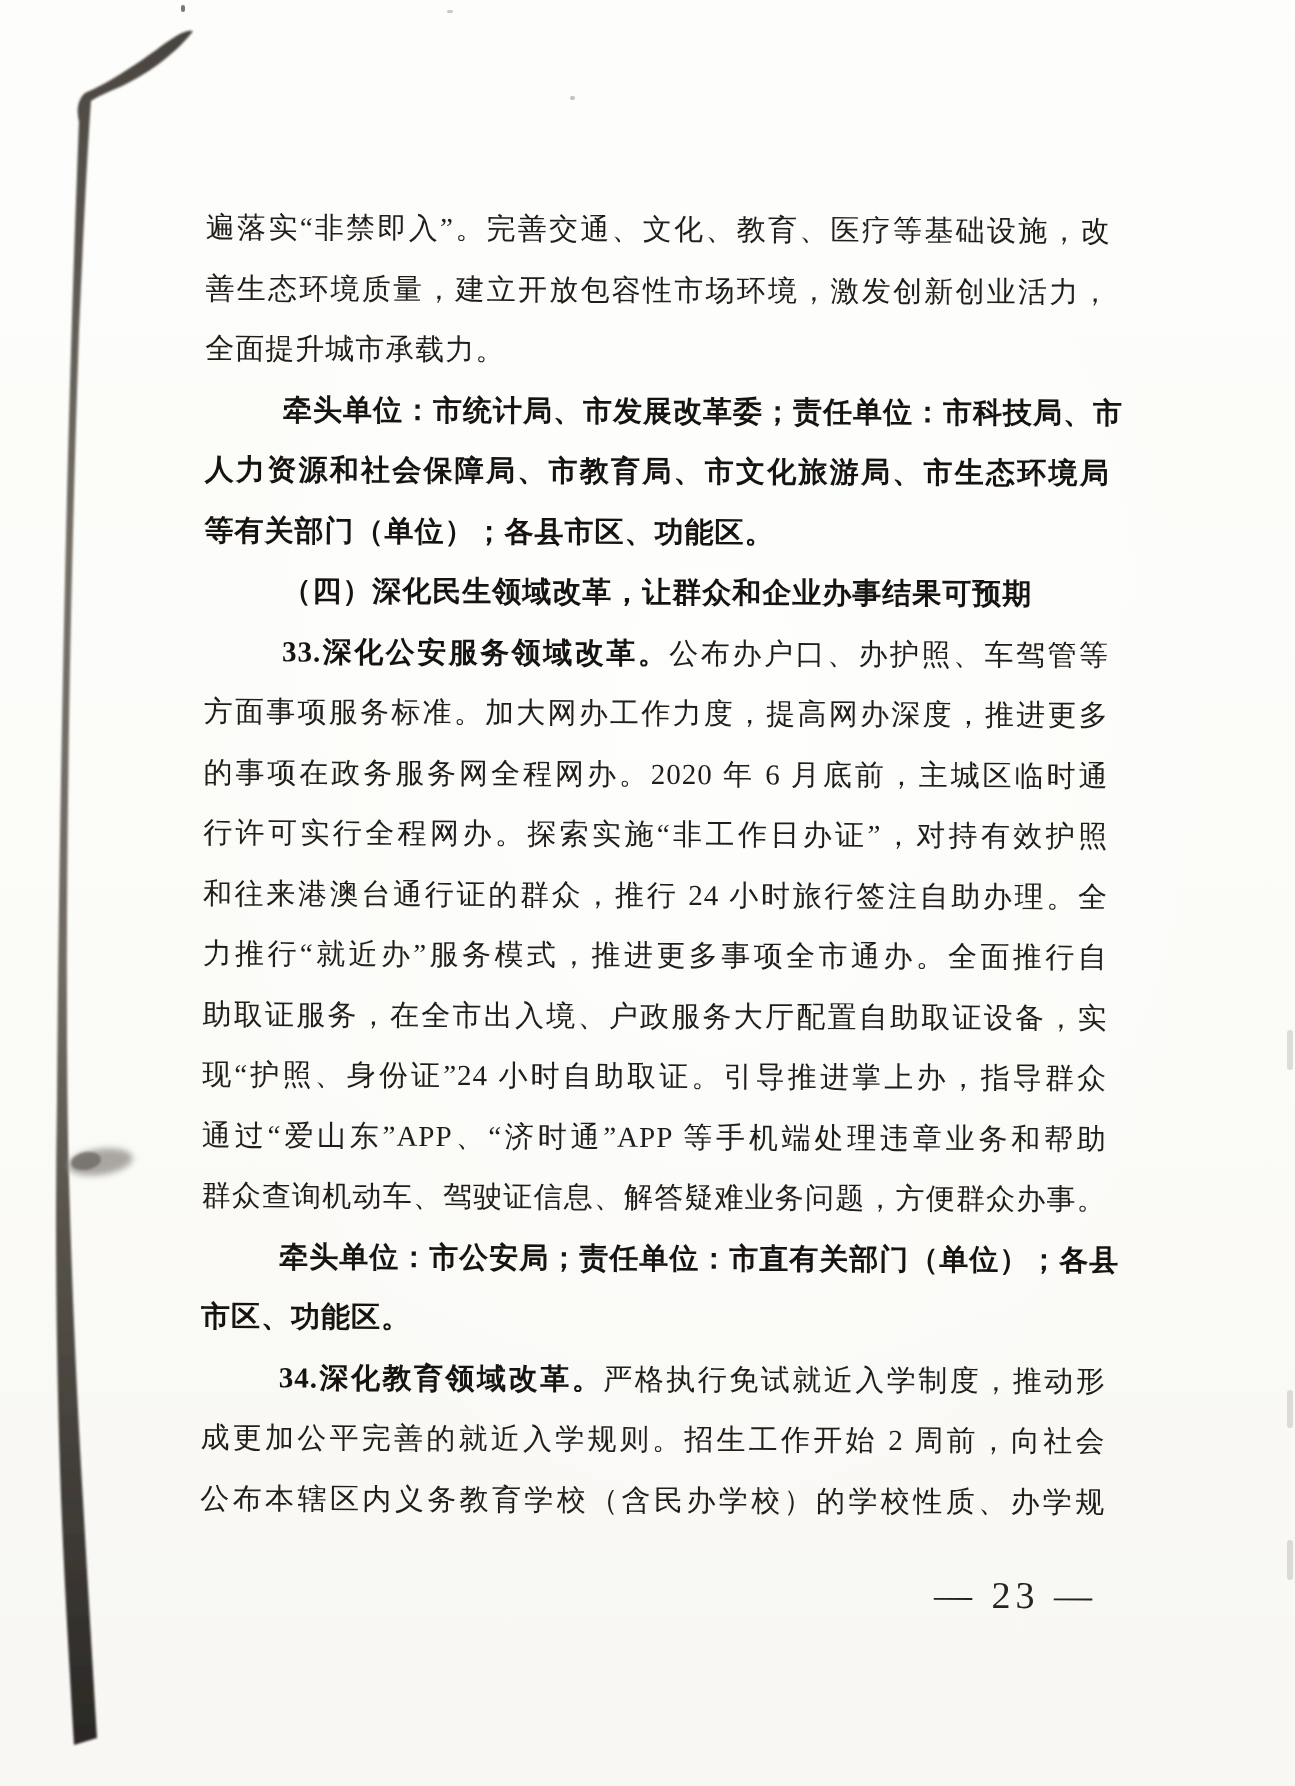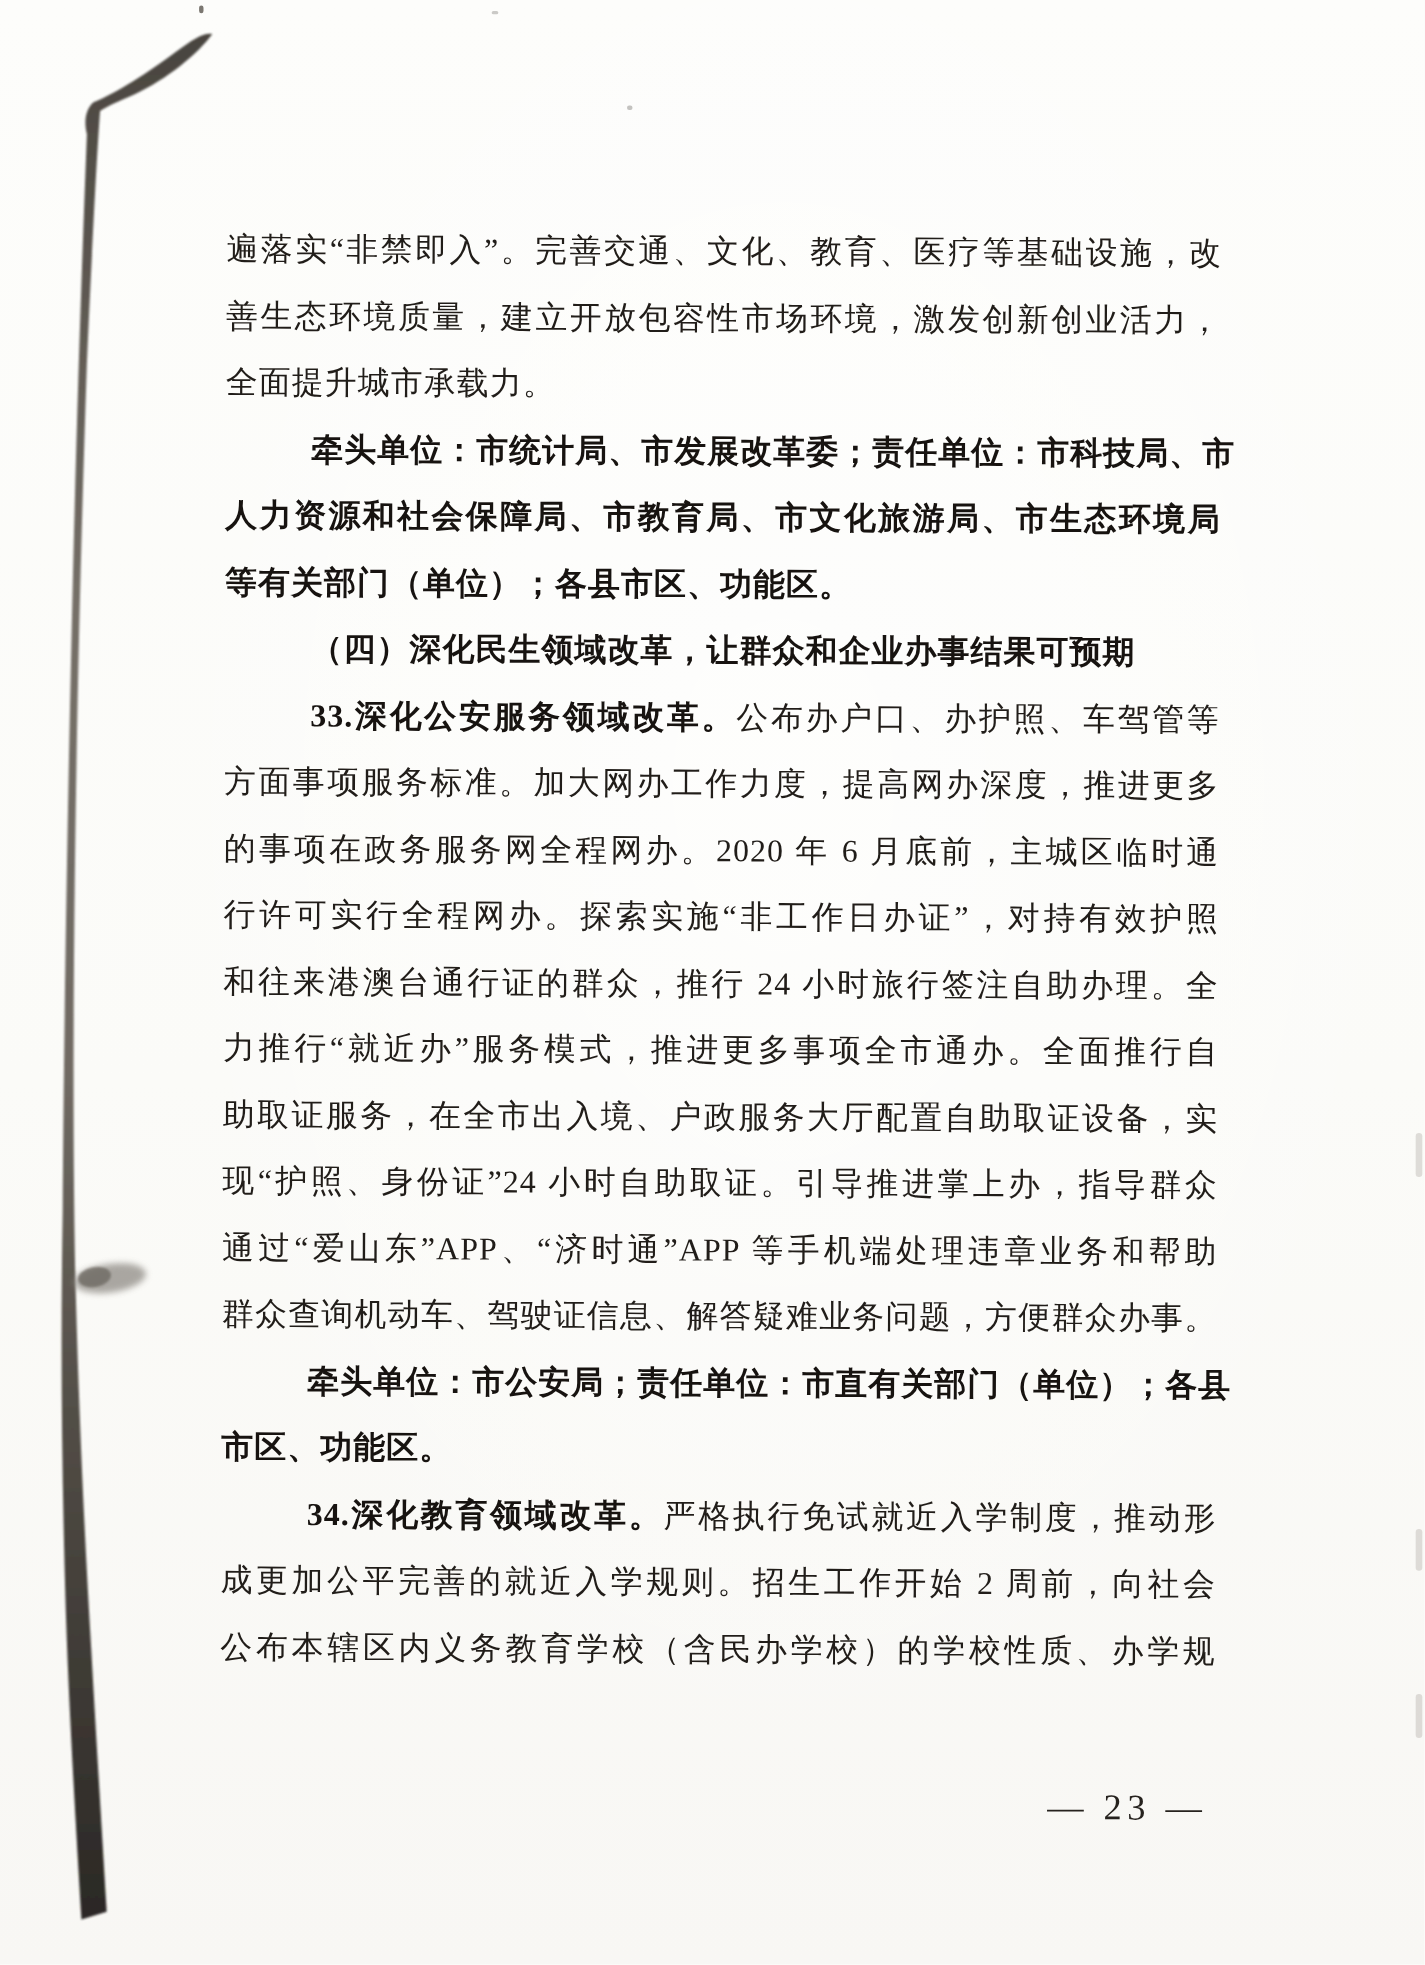--- a/index.html
+++ b/index.html
@@ -25,22 +25,22 @@
     font-size:29px;
     white-space:nowrap;
     text-align:justify;text-align-last:left;
     text-justify:inter-character;
     letter-spacing:1px;
   }
   .line.full{text-align-last:justify;}
   .line.indent{text-indent:78px;}
   .line.bold, .seg-bold{font-weight:bold;color:#171310;}
   .footer{
-    position:absolute;right:198px;top:1626px;
-    font-size:33px;color:#26221e;letter-spacing:5px;white-space:nowrap;
+    position:absolute;right:198px;top:1573px;
+    font-size:38px;color:#26221e;letter-spacing:5px;white-space:nowrap;
     transform:rotate(0.25deg);
   }
   .artifact-svg{position:absolute;left:0;top:0;pointer-events:none;}
   .speck{position:absolute;background:#5a554f;border-radius:2px;}
   .edge-marks{
     position:absolute;right:2px;width:6px;border-radius:3px;
     background:#a8a49e;opacity:.35;
   }
 </style>
 </head>

